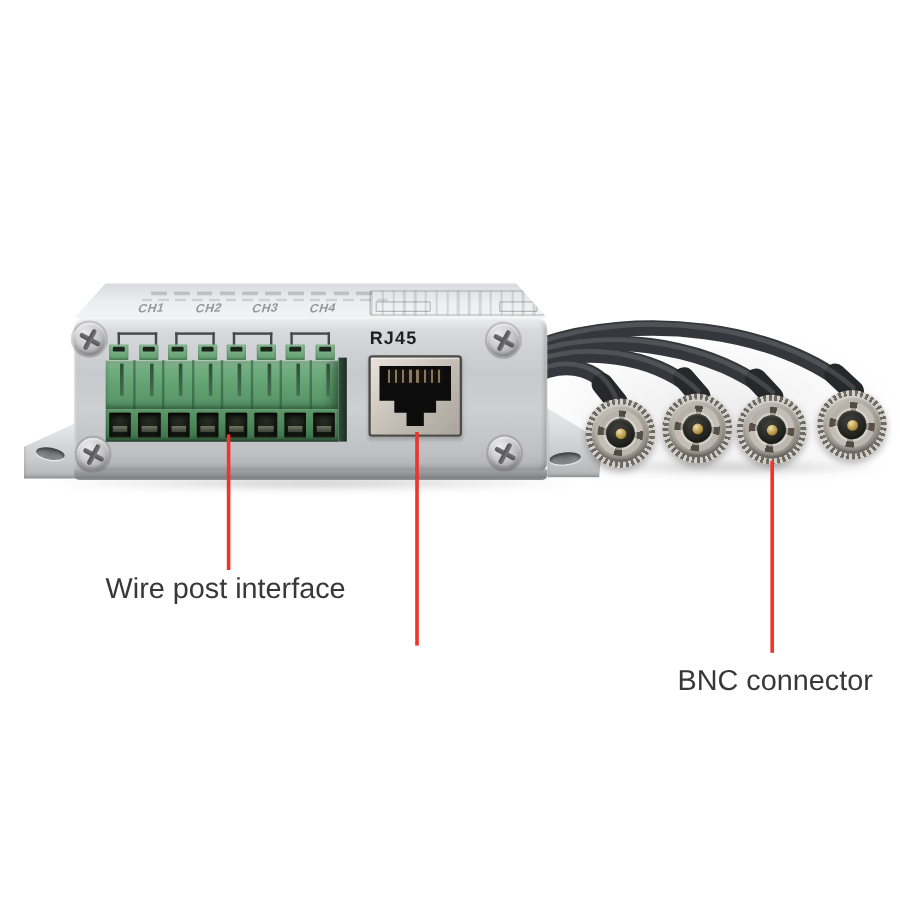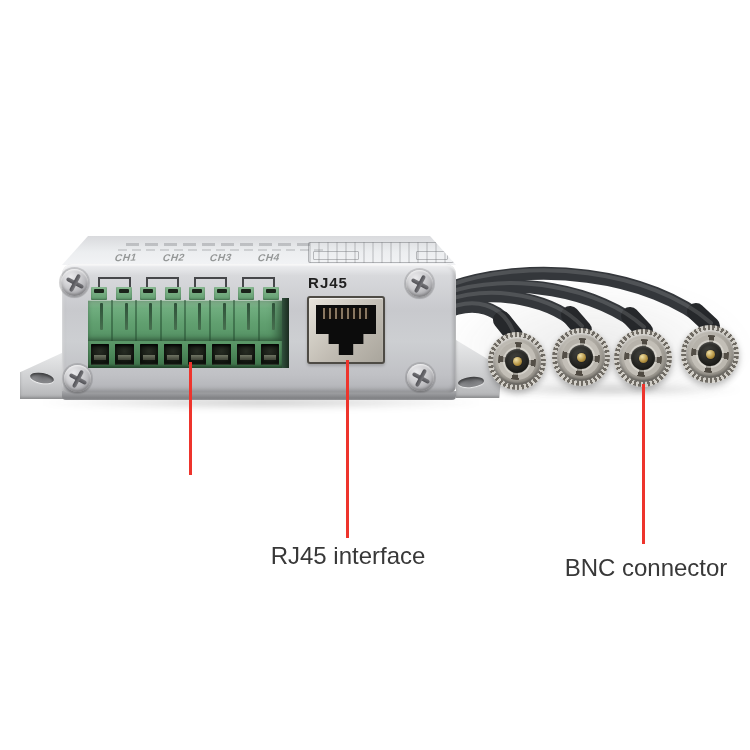--- a/index.html
+++ b/index.html
@@ -315,16 +315,16 @@
     <div class="f1"></div>
       <div class="f2"></div>
       <div class="f3"></div>
       <div class="pin"></div>
   </div>
 
   <div class="abs ann-line" style="left: 189px; top: 362px; height: 113px; background: rgb(238, 52, 44);"></div>
   <div class="abs ann-line" style="left: 346px; top: 360px; height: 178px; background: rgb(238, 52, 44);"></div>
   <div class="abs ann-line" style="left: 642px; top: 384px; height: 160px; background: rgb(238, 52, 44);"></div>
 
-  <div class="abs ann-text" style="left: 198px; top: 542px; color: rgb(56, 56, 56);">RJ45 interface</div>
+  <div class="abs ann-text" style="left: 38px; top: 477px; color: rgb(56, 56, 56);">Wire post interface</div>
   <div class="abs ann-text" style="left: 496px; top: 554px; color: rgb(56, 56, 56);">BNC connector</div>
 
 </div>
 
 </body></html>

